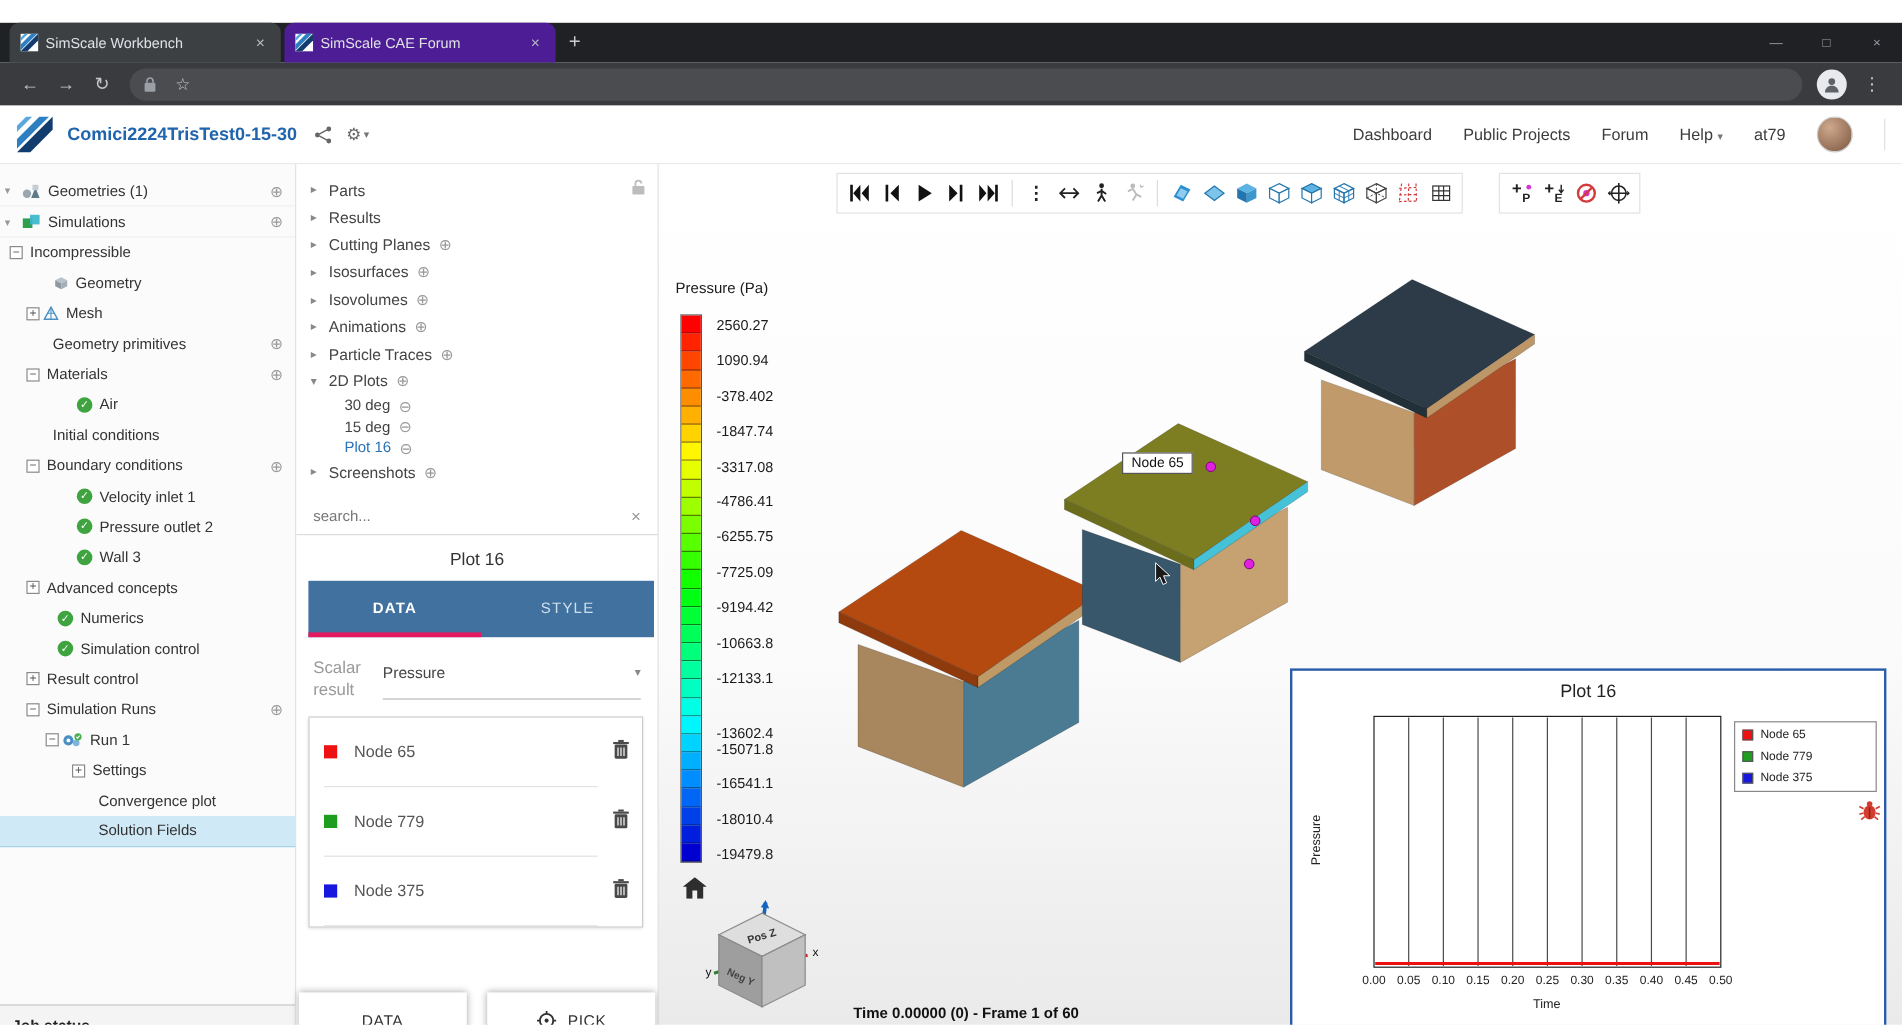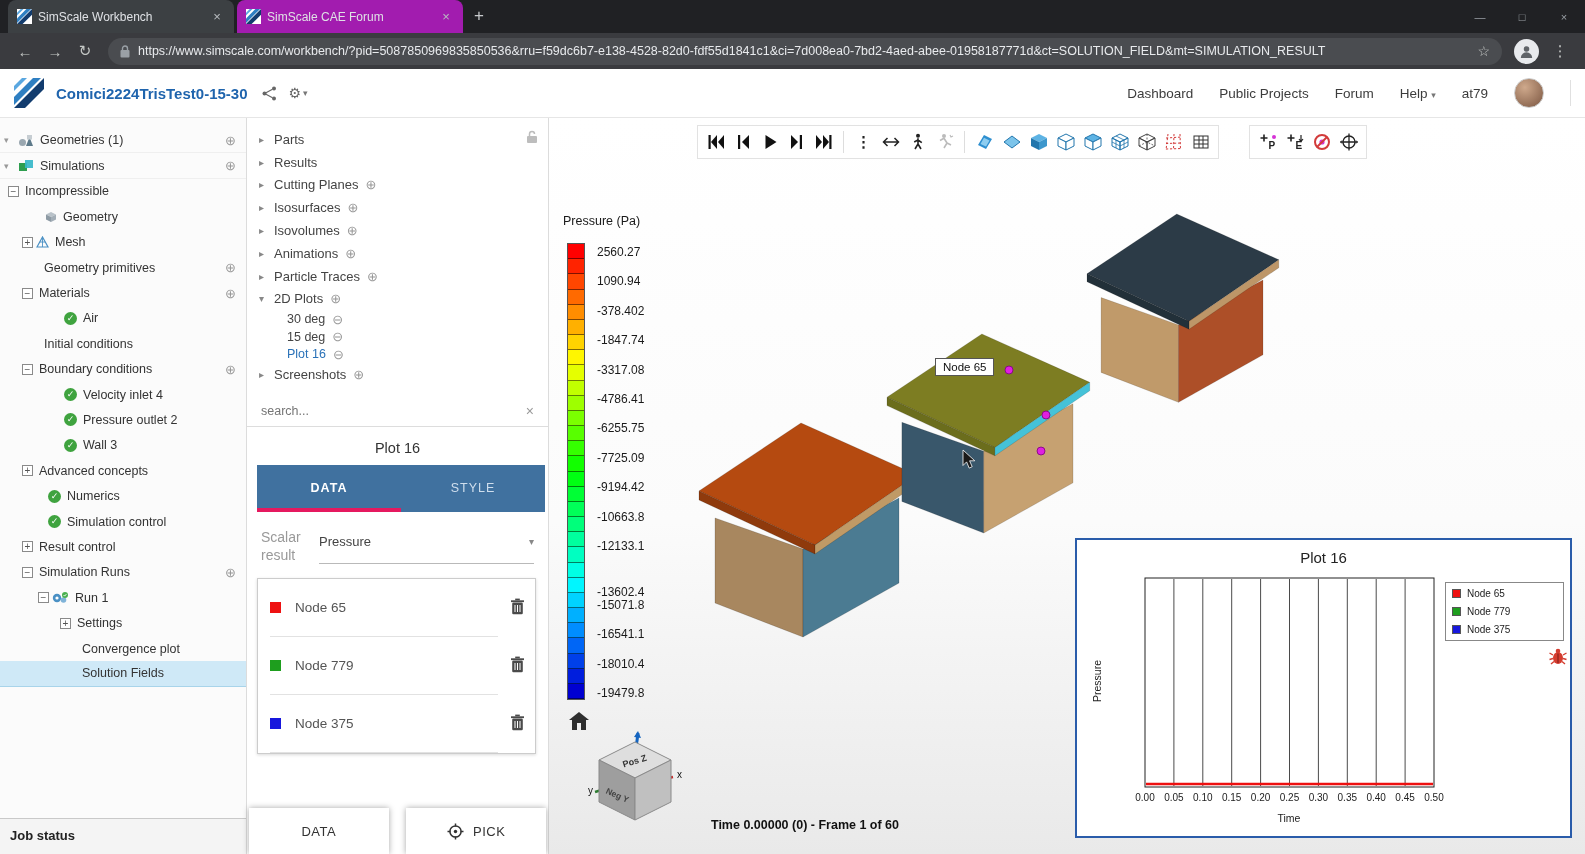--- a/index.html
+++ b/index.html
@@ -1,23 +1,23 @@
 <!DOCTYPE html>
 <html><head>
 <meta charset="utf-8">
 <style>
   * { box-sizing: border-box; margin: 0; padding: 0; }
   html,body { width:1585px; height:854px; overflow:hidden; font-family:"Liberation Sans",sans-serif; background:#fff; }
-  .screen { position:relative; width:1585px; height:728px; }
+  .screen { position:relative; width:1585px; height:728px;margin-top:19px; }
 
   
   .tabstrip { height:33px; background:#202124; display:flex; align-items:flex-end; padding-left:8px; position:relative; }
   .btab { width:226px; height:33px; border-radius:8px 8px 0 0; display:flex; align-items:center; padding:0 9px; color:#dfe1e5; font-size:12px; margin-right:3px; }
   .btab.active { background:#3c4043; }
-  .btab.inactive { background:#a21caf;justify-content:center; }
+  .btab.inactive { background:#4c1d95;justify-content:center; }
   .btab .ttl { flex:1; white-space:nowrap; overflow:hidden; text-overflow:ellipsis; margin:0 6px; }
   .btab .tclose { color:#b8bcc0; font-size:13px; width:16px; text-align:center; }
   .favicon { width:15px; height:15px; flex:0 0 15px; }
   .newtab { color:#c8cacd; font-size:17px; margin:0 0 7px 8px; }
   .winctl { position:absolute; right:0; top:0; height:33px; display:flex; align-items:center; }
   .winctl span { width:42px; text-align:center; color:#9aa0a6; font-size:11px; }
 
   .btoolbar { height:36px; background:#3a3b3f; display:flex; align-items:center; padding:0 10px; }
   .navic { color:#c4c7c5; font-size:15px; width:30px; text-align:center; }
   .urlpill { flex:1; height:27px; background:#4a4c50; border-radius:14px; display:flex; align-items:center; padding:0 12px; margin:0 8px; min-width:0; }
@@ -153,21 +153,20 @@
 
   <div class="btoolbar">
     <span class="navic">←</span>
     <span class="navic">→</span>
     <span class="navic">↻</span>
     <div class="urlpill">
       <svg class="lockic" width="10" height="13" viewBox="0 0 10 13">
           <rect x="0.5" y="5" width="9" height="7.5" rx="1" fill="#9aa0a6"></rect>
           <path d="M2.5 5 V3.5 a2.5 2.5 0 0 1 5 0 V5" stroke="#9aa0a6" stroke-width="1.4" fill="none"></path>
         </svg>
-      <input readonly="" value="https://www.simscale.com/workbench/?pid=5087850969835850536&amp;rru=f59dc6b7-e138-4528-82d0-fdf55d1841c1&amp;ci=7d008ea0-7bd2-4aed-abee-01958187771d&amp;ct=SOLUTION_FIELD&amp;mt=SIMULATION_RESULT" style="">
       <span class="staric">☆</span>
     </div>
     <div class="bavatar">
       <svg width="15" height="15" viewBox="0 0 15 15">
           <circle cx="7.5" cy="5" r="2.8" fill="#5f6368"></circle>
           <path d="M1.8 14 a5.7 5.7 0 0 1 11.4 0 Z" fill="#5f6368"></path>
         </svg>
     </div>
     <span class="navic">⋮</span>
   </div>
@@ -269,21 +268,21 @@
       <div class="srow i2b">
         <span class="lbl">Initial conditions</span>
       </div>
       <div class="srow i2">
         <span class="ebox">−</span>
         <span class="lbl">Boundary conditions</span>
         <span class="addc">⊕</span>
       </div>
       <div class="srow i3b">
         <span class="okc" style="background: rgb(63, 163, 63);">✓</span>
-        <span class="lbl">Velocity inlet 4</span>
+        <span class="lbl">Velocity inlet 1</span>
       </div>
       <div class="srow i3b">
         <span class="okc" style="background: rgb(63, 163, 63);">✓</span>
         <span class="lbl">Pressure outlet 2</span>
       </div>
       <div class="srow i3b">
         <span class="okc" style="background: rgb(63, 163, 63);">✓</span>
         <span class="lbl">Wall 3</span>
       </div>
       <div class="srow i2">

